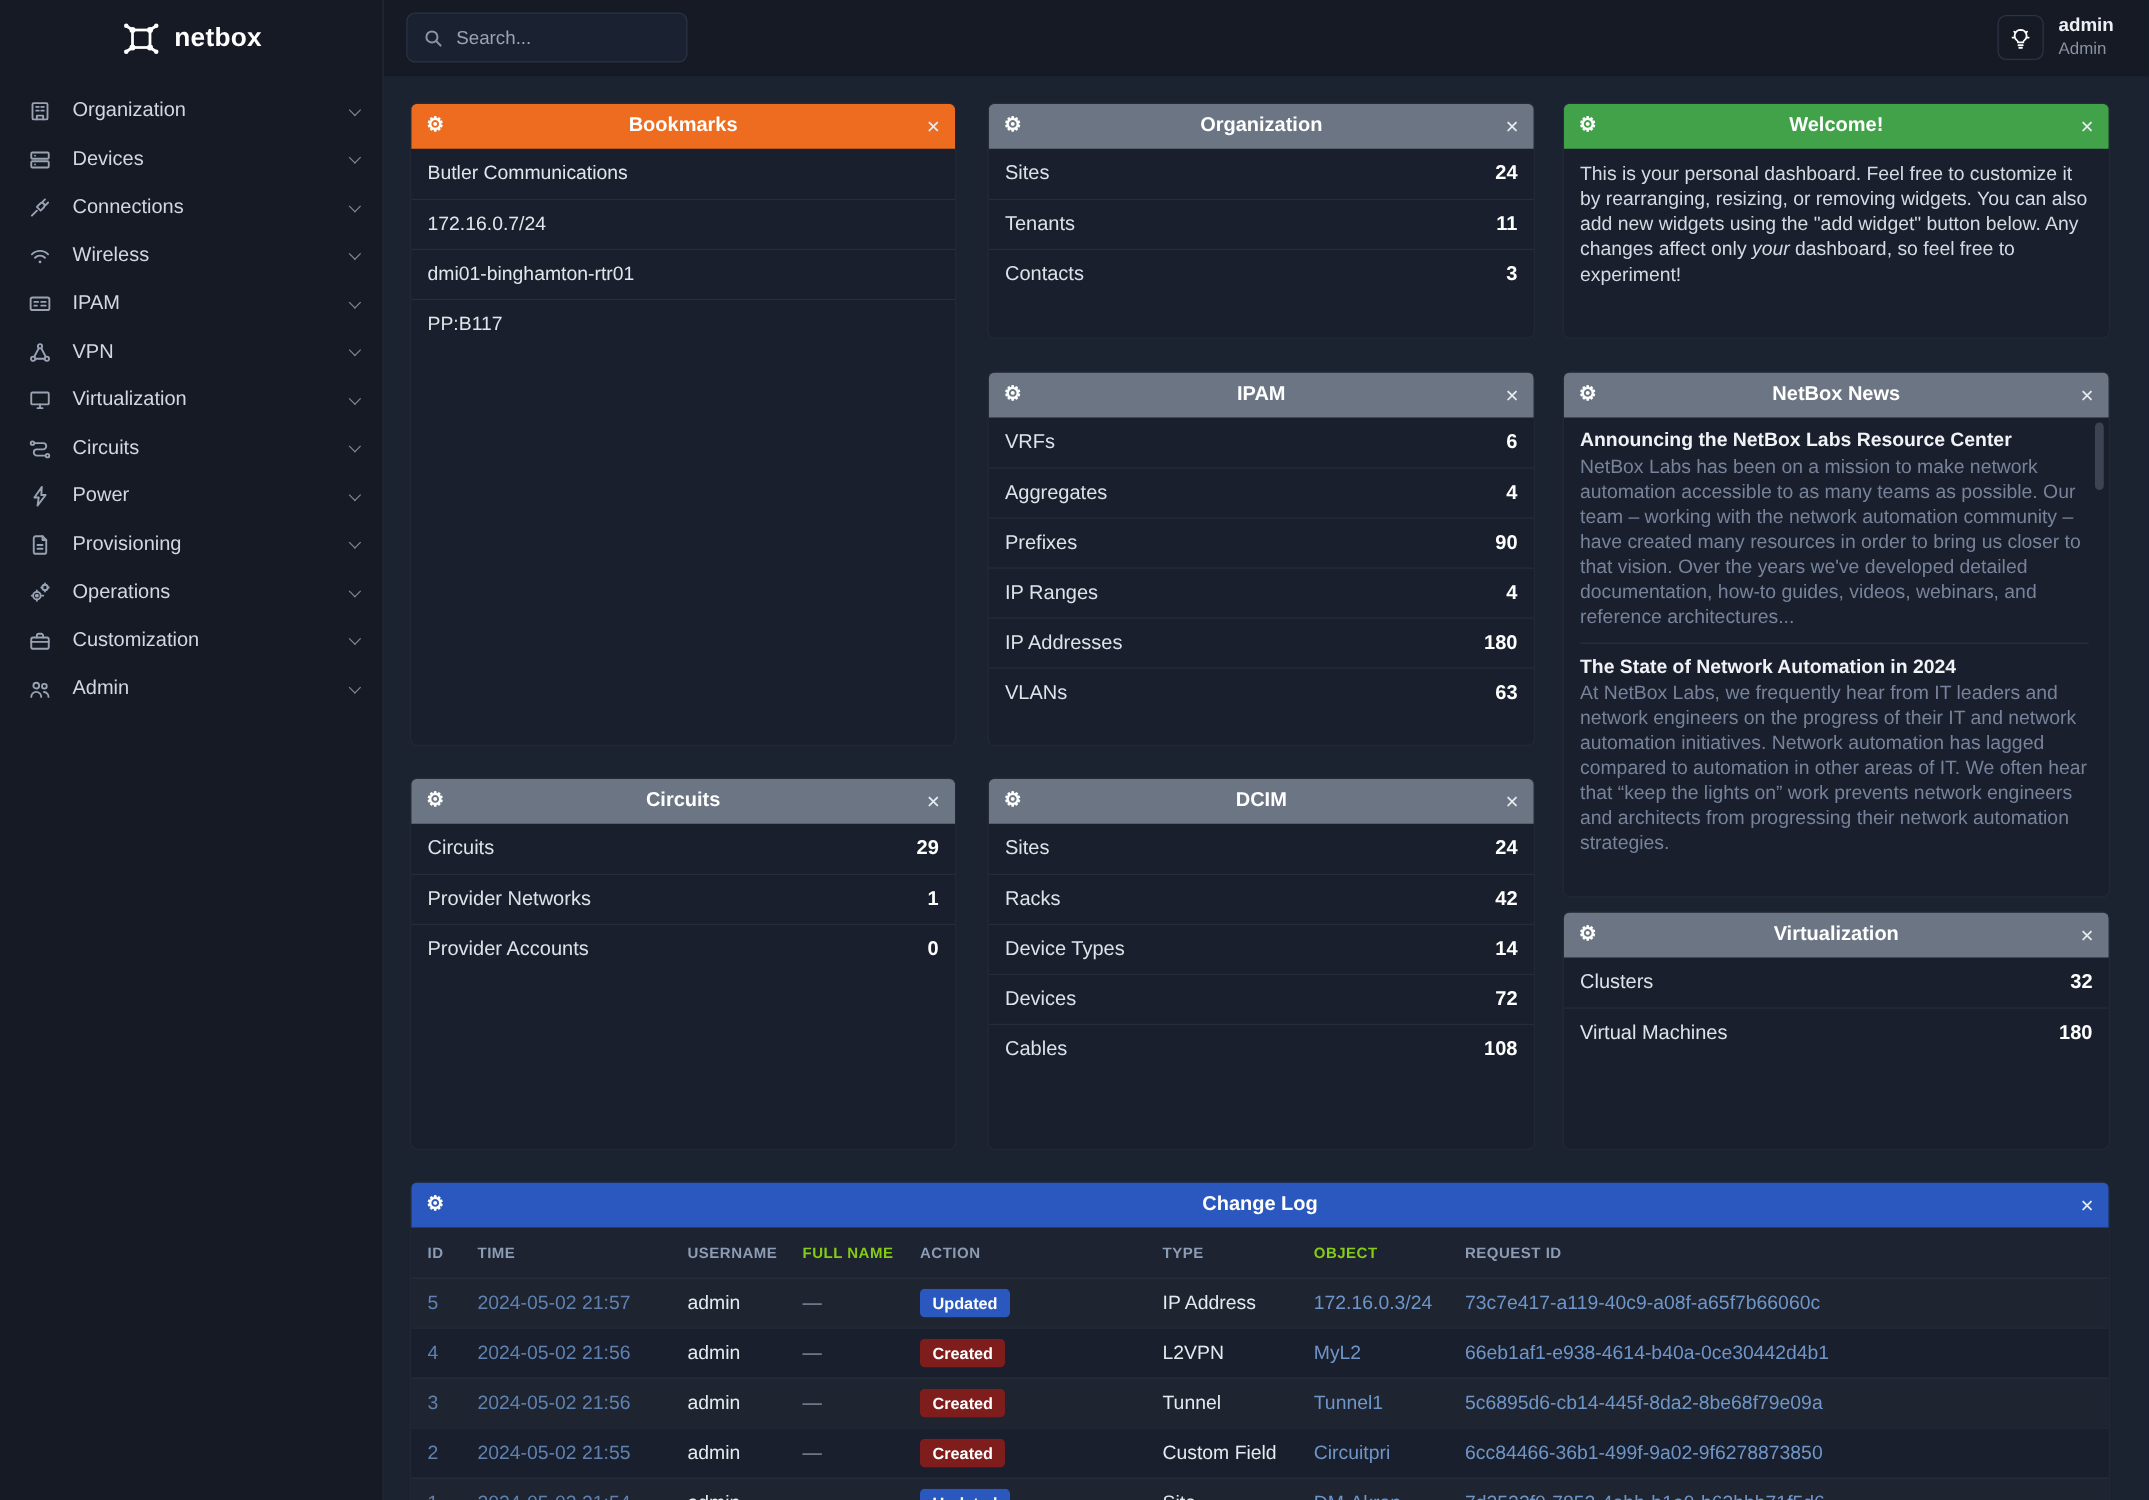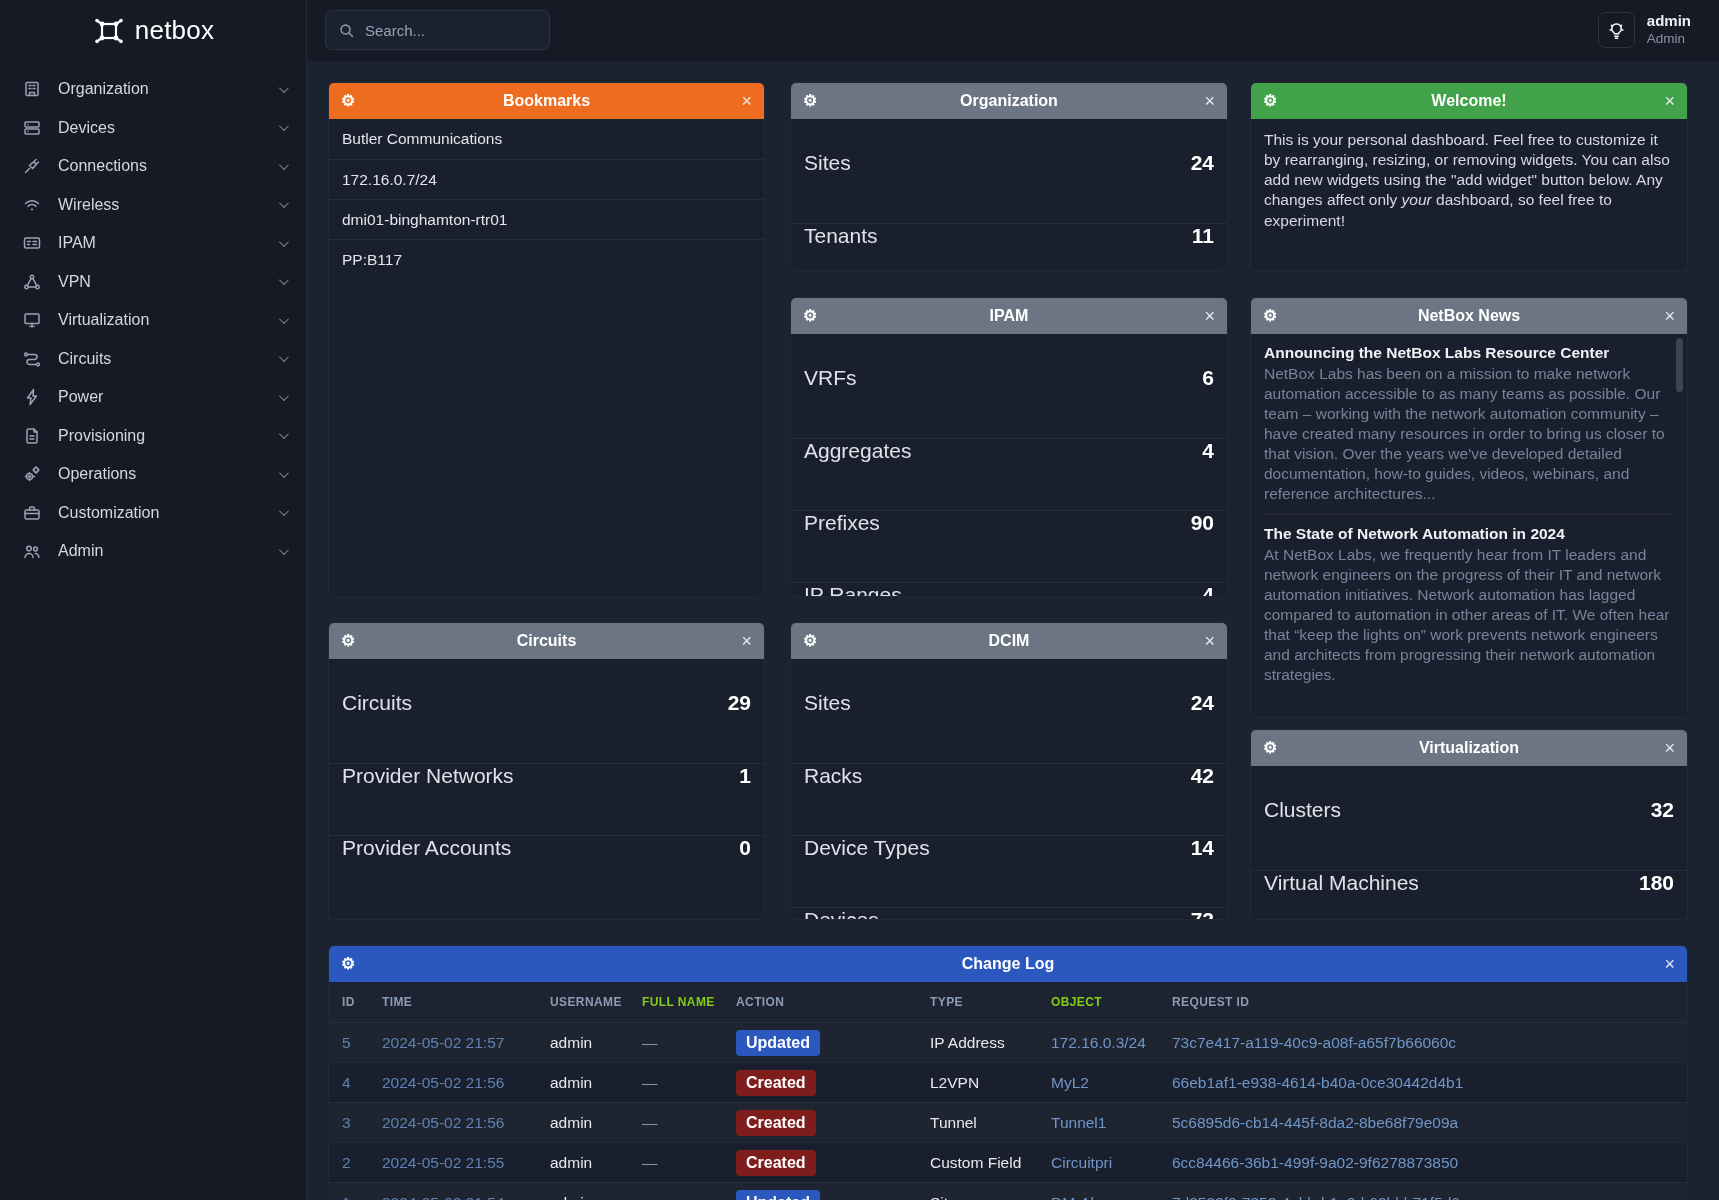--- a/index.html
+++ b/index.html
@@ -9,21 +9,21 @@
     background:#1b2230;
     color:#dde2ea;
     position:relative;
   }
   
   .sidebar {
     position:absolute; left:0; top:0; width:307px; height:1200px;
     background:#151a25; border-right:1px solid #232a38; z-index:5;
   }
   .logo { display:flex; align-items:center; gap:9px; justify-content:center; height:61px; cursor:pointer; }
-  .logo-text { color:#fff; font-size:26px; font-weight:normal; letter-spacing:.2px; }
+  .logo-text { color:#fff; font-size:21px; font-weight:bold; letter-spacing:.2px; }
   .nav { margin-top:9px; }
   .nav-item {
     display:flex; align-items:center; height:38.5px; padding:0 20px 0 22px;
     color:#d3d8e0; font-size:16px; cursor:pointer;
   }
   .nav-icon { width:20px; height:20px; margin-right:16px; color:#9aa3b4; flex:0 0 auto; }
   .nav-label { flex:1; }
   .chev { width:7px; height:7px; border-right:1.7px solid #7f8899; border-bottom:1.7px solid #7f8899; transform:rotate(45deg) translateY(-2px); }
   
   .topbar {
@@ -59,21 +59,21 @@
     color:#fff; font-weight:bold; font-size:16px;
   }
   .w-head.gray   { background:#6b7583; }
   .w-head.orange { background:#ED6C1F; }
   .w-head.green  { background:#42A24A; }
   .w-head.blue   { background:#2A58BE; }
   .gear { font-size:16px; color:#fff; cursor:pointer; line-height:1; }
   .w-title { position:absolute; left:0; right:0; text-align:center; pointer-events:none; }
   .close { margin-left:auto; cursor:pointer; font-size:18px; color:#e8ebf1; font-weight:normal; }
   
-  .stat-row { display:flex; align-items:flex-start; height:40px; padding:0 13px; font-size:21px; cursor:pointer;margin-top:32px; }
+  .stat-row { display:flex; align-items:center; height:40px; padding:0 13px; font-size:16px; cursor:pointer; }
   .stat-row + .stat-row { border-top:1px solid rgba(255,255,255,0.06); }
   .stat-label { color:#dee3ea; }
   .stat-value { margin-left:auto; font-weight:bold; color:#fff; }
   
   .bm-row { display:flex; align-items:center; height:40px; padding:0 13px; font-size:15.5px; color:#e2e6ec; cursor:pointer; }
   .bm-row + .bm-row { border-top:1px solid rgba(255,255,255,0.06); }
   
   .welcome-body { padding:11px 13px; font-size:15.5px; line-height:1.3; color:#d5dae2; }
   
   .news-body { padding:10px 16px 10px 13px; position:relative; height:calc(100% - 36px); overflow:hidden; }
@@ -90,21 +90,21 @@
   .cl-head { font-size:12px; font-weight:bold; letter-spacing:.4px; color:#8b9cb4; background:rgba(255,255,255,0.02); }
   .cl-head .dim { color:#84cc16; }
   .cl-row.data { font-size:15.5px; border-top:1px solid rgba(255,255,255,0.05); }
   .cl-row.data.stripe { background:rgba(255,255,255,0.022); }
   .lnk { color:#6f96c9; text-decoration:none; cursor:pointer; }
   .lnk-dim { color:#5f82b2; text-decoration:none; cursor:pointer; }
   .cell-white { color:#e6eaf0; }
   .cell-dash { color:#8a93a3; }
   .badge {
     display:inline-block; padding:4px 10px; border-radius:4px; color:#fff;
-    font-size:16px; font-weight:bold;
+    font-size:13px; font-weight:bold;
   }
   .badge[data-variant="blue"]  { background:#2A58BE; }
   .badge[data-variant="green"] { background:#7f1d1d; }
   em.it { }
 </style>
 </head>
 <body>
 
 <aside class="sidebar">
   <div class="logo">

